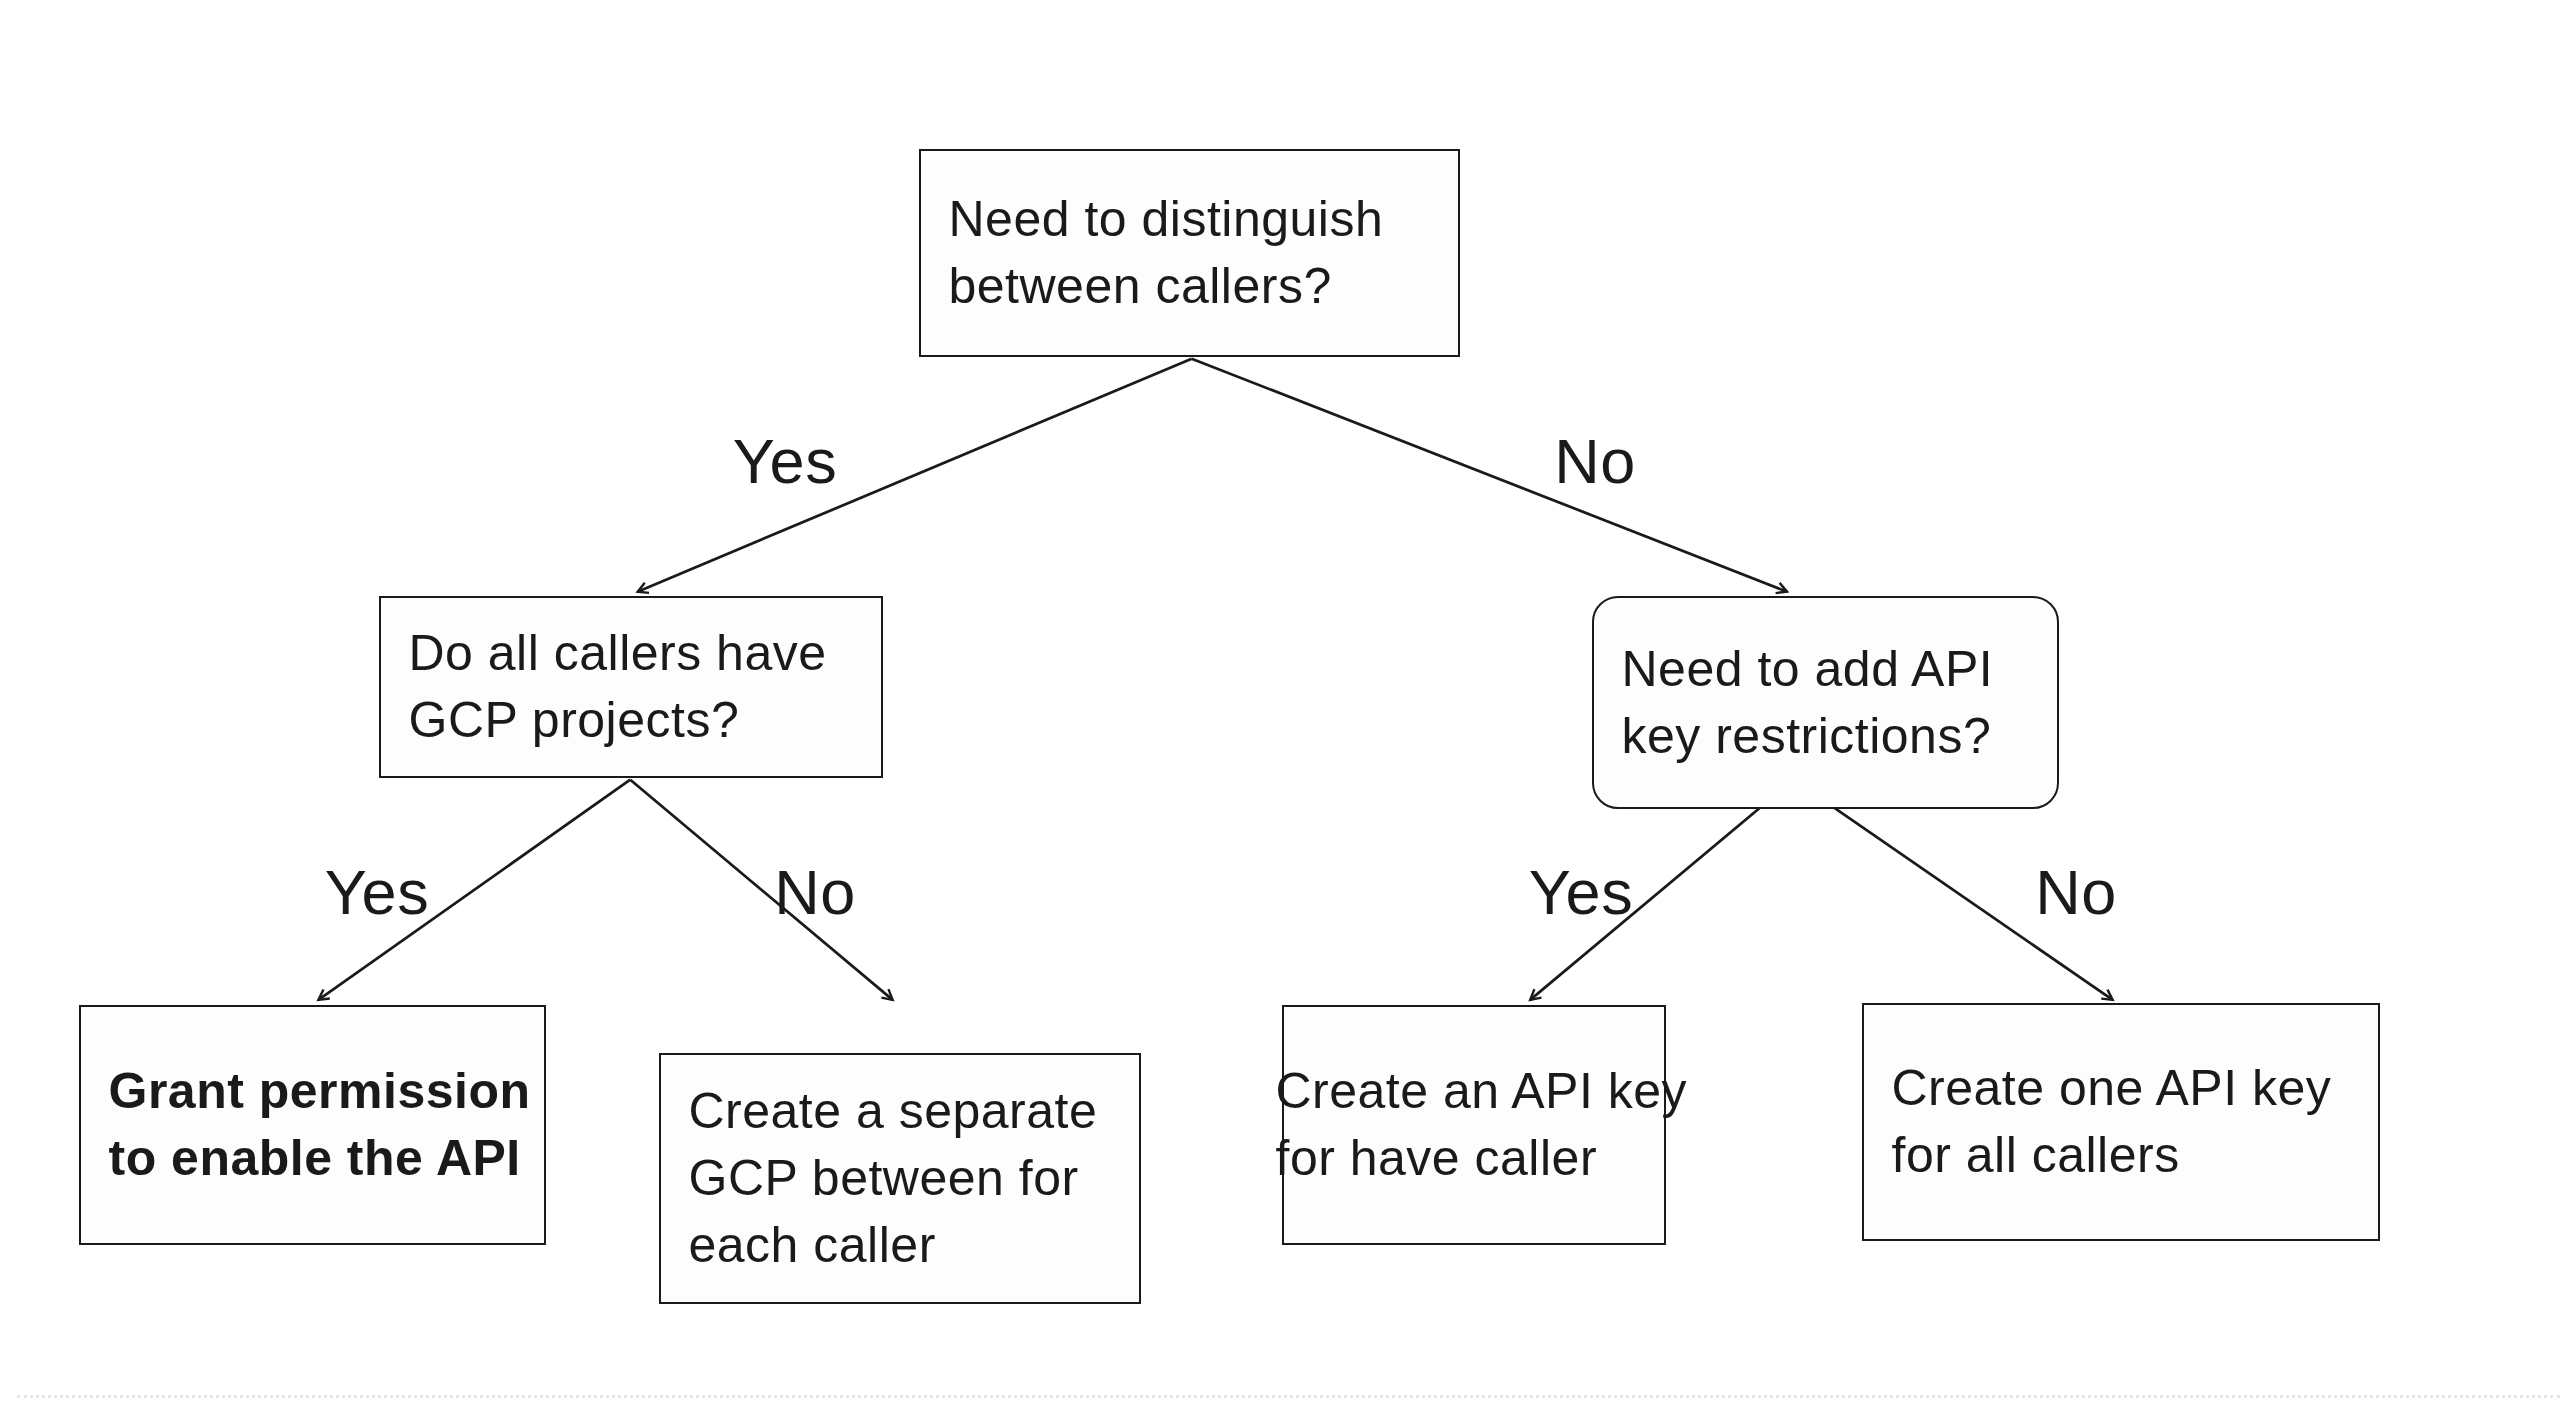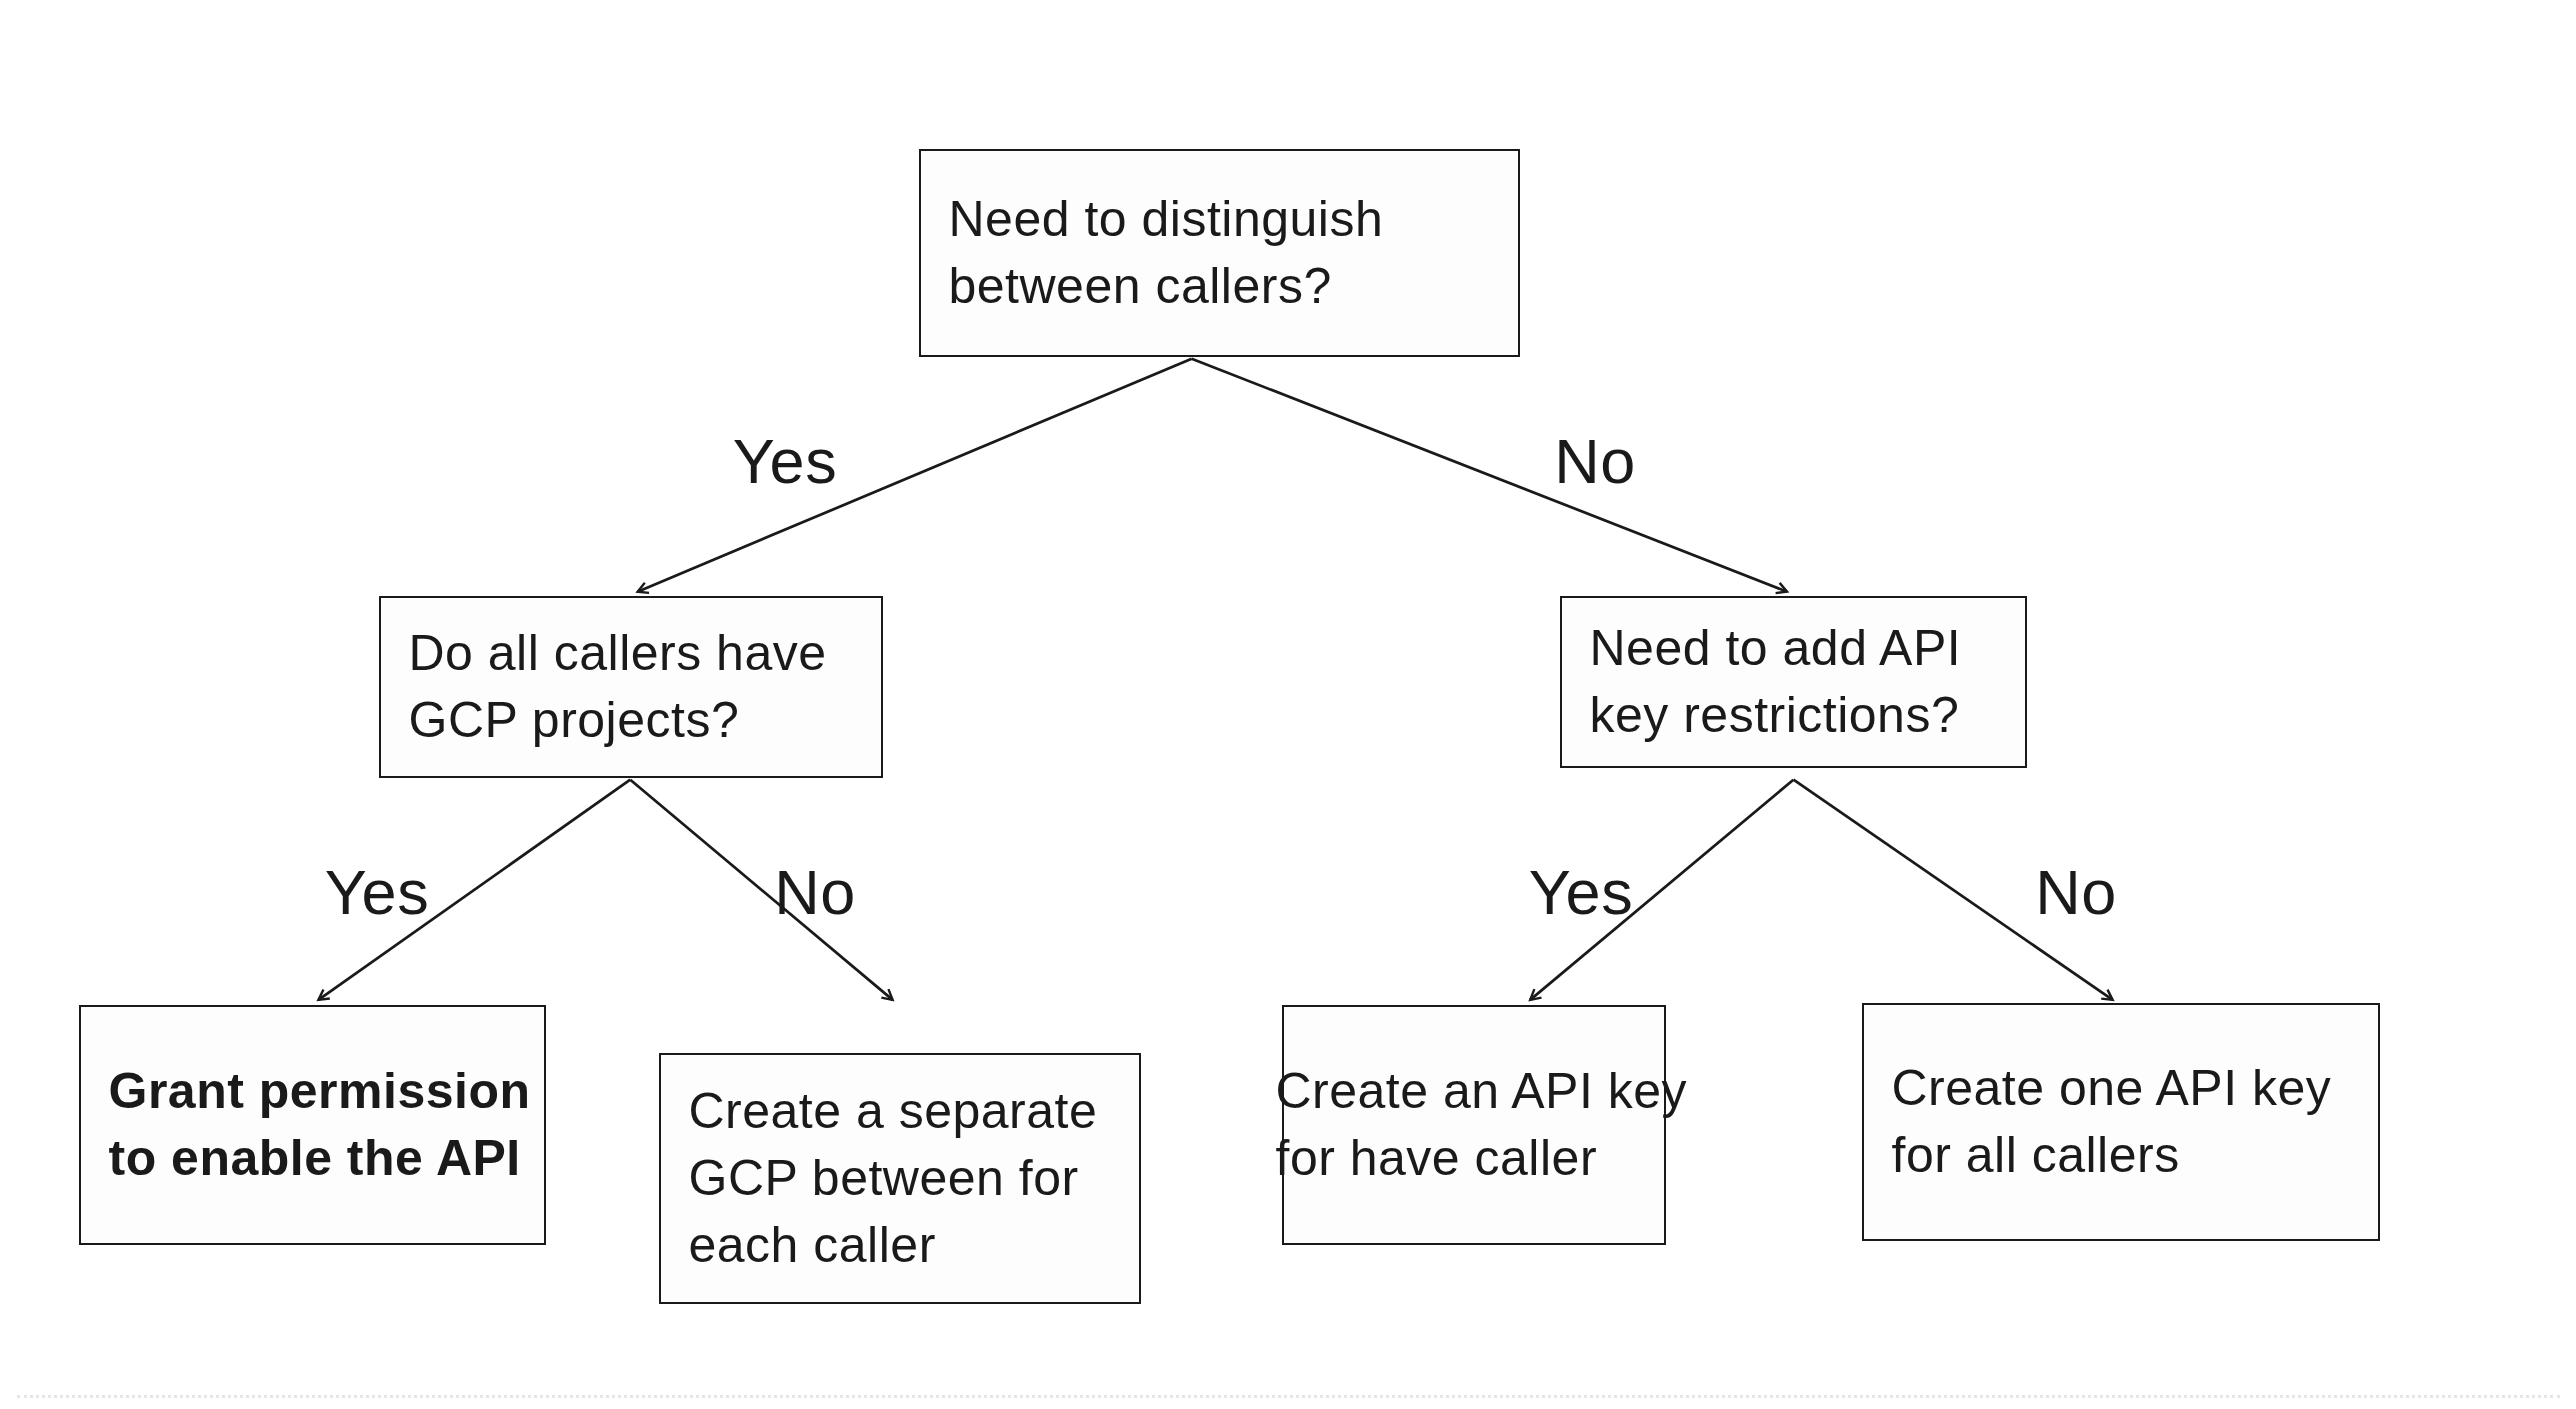--- a/index.html
+++ b/index.html
@@ -44,23 +44,23 @@
     letter-spacing: 0.5px;
   }
   .blabel {
     position: absolute;
     transform: translate(-50%, -50%);
     font-size: 63px;
     line-height: 55px;
     letter-spacing: 0.5px;
   }
   
-  #n-root  { left: 919px; top: 149px;  width: 601px; height: 208px; }
+  #n-root  { left: 919px; top: 149px;  width: 541px; height: 208px; }
   #n-qgcp  { left: 379px;  top: 596px;  width: 504px; height: 182px; }
-  #n-qkey  { left: 1560px; top: 596px;  width: 467px; height: 172px; }
+  #n-qkey  { left: 1592px; top: 596px;  width: 467px; height: 213px; border-radius: 26px; }
   #n-grant { left: 79px;   top: 1005px; width: 467px; height: 240px; font-weight: bold; }
   #n-proj  { left: 659px;  top: 1005px; width: 482px; height: 251px; margin-top: 48px; }
   #n-each  { left: 1282px; top: 1005px; width: 384px; height: 240px; justify-content: center; }
   #n-one   { left: 1862px; top: 1003px; width: 518px; height: 238px; }
 
   #lbl-root-yes { left: 785px;  top: 461px; }
   #lbl-root-no  { left: 1595px; top: 461px; }
   #lbl-gcp-yes  { left: 377px;  top: 892px; }
   #lbl-gcp-no   { left: 815px;  top: 892px; }
   #lbl-key-yes  { left: 1581px; top: 892px; }

